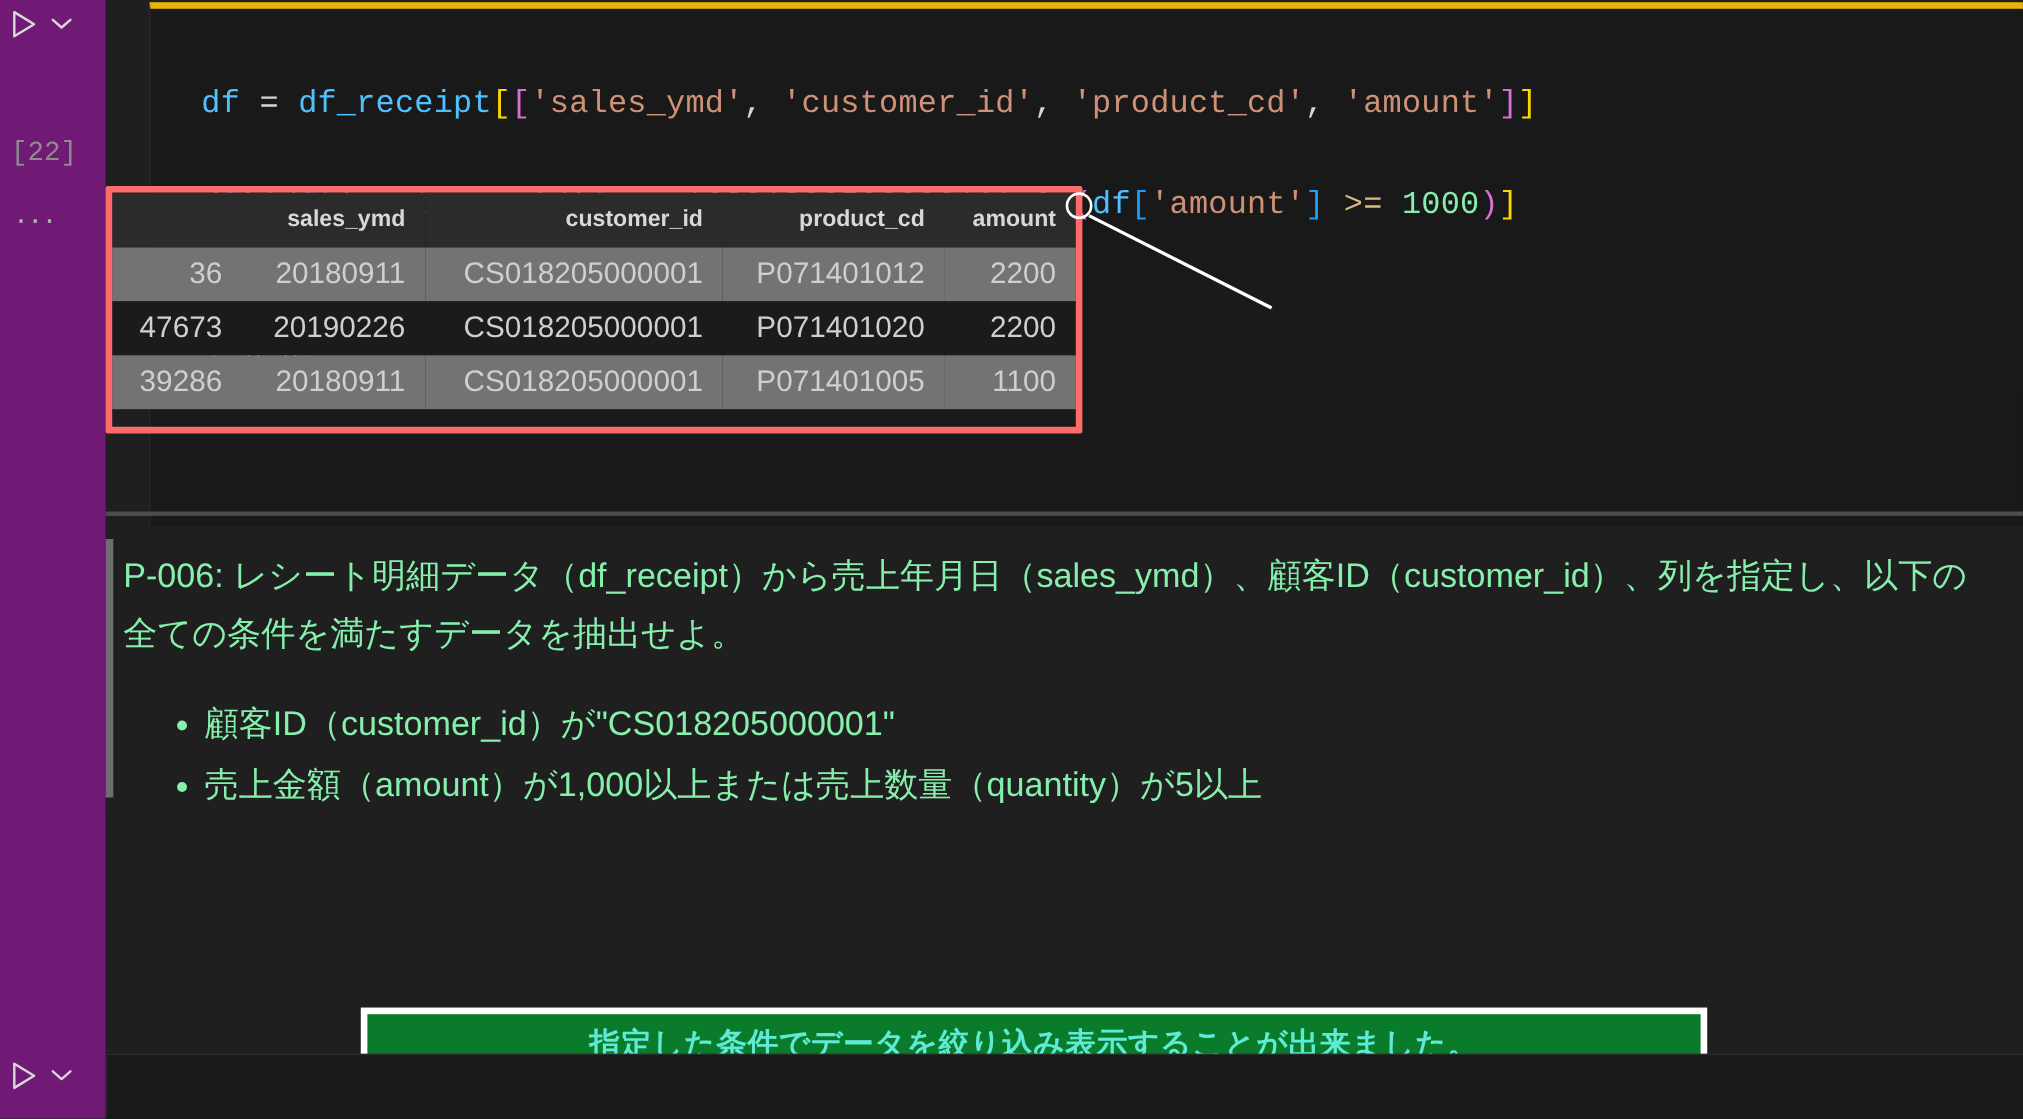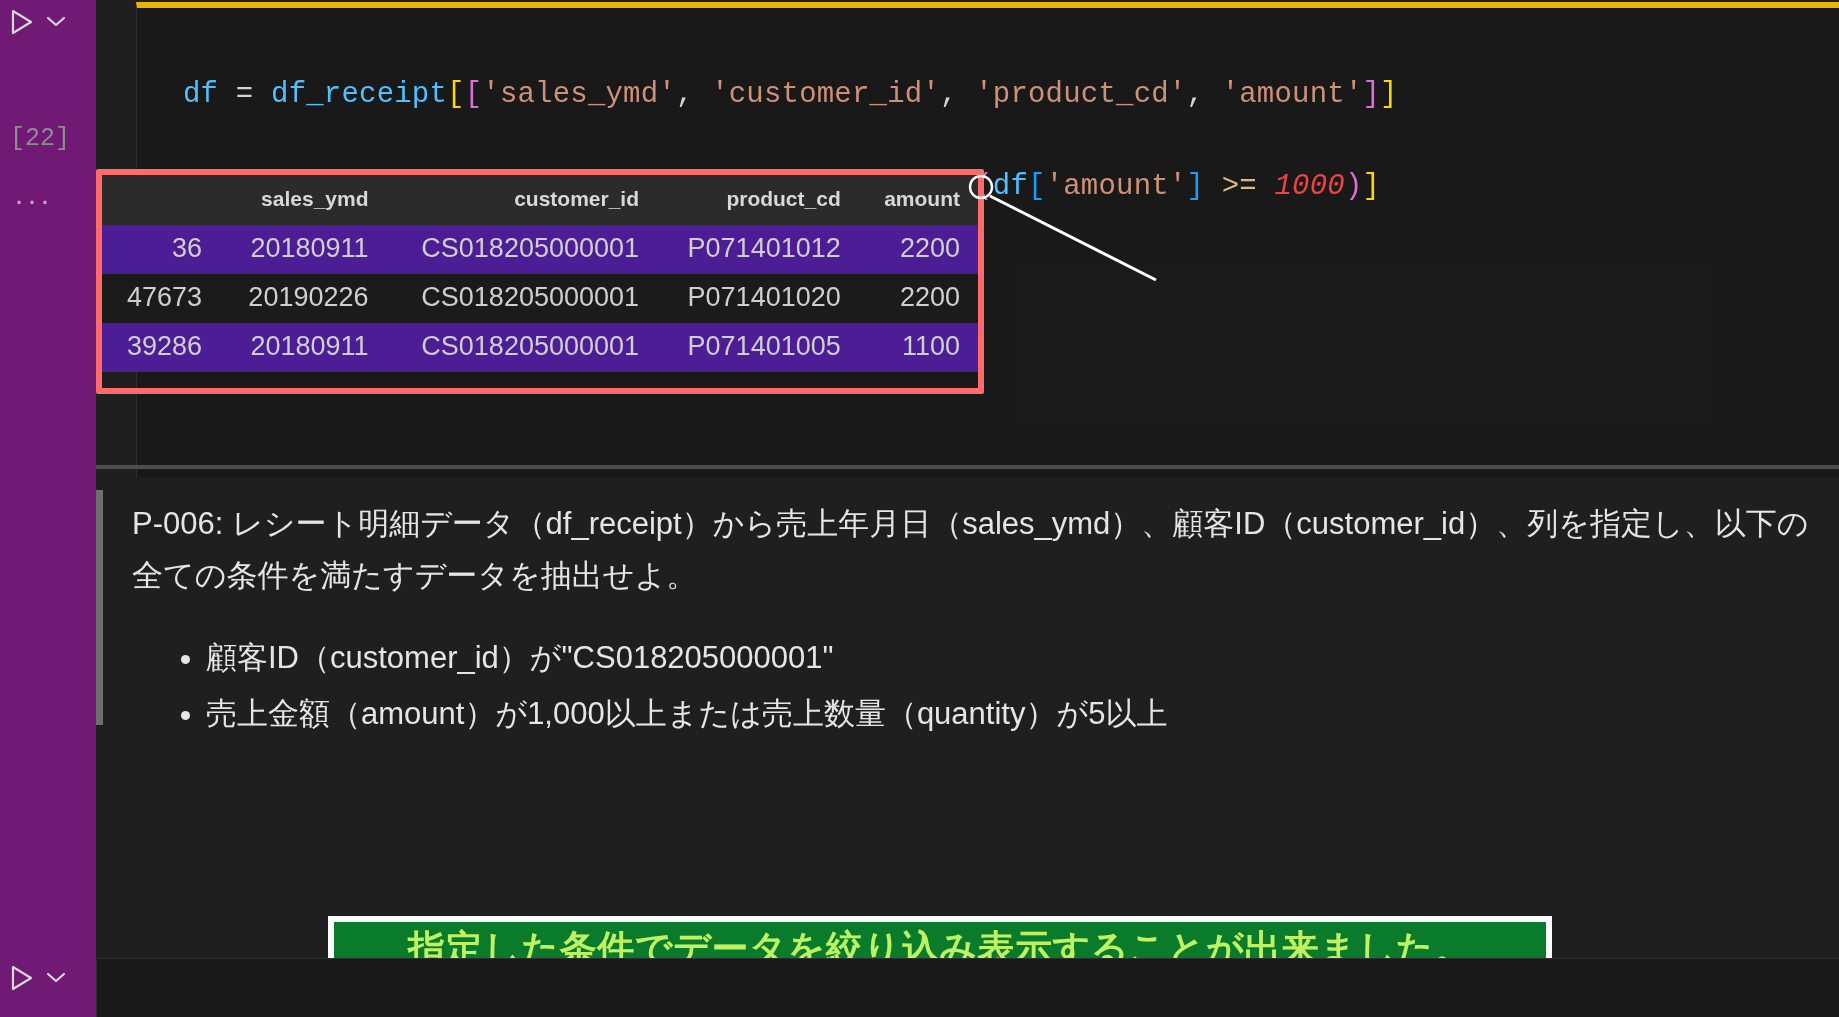--- a/index.html
+++ b/index.html
@@ -66,21 +66,21 @@
     font-family: "Liberation Mono", monospace;
     font-size: 29px;
     line-height: 46px;
     white-space: pre;
     letter-spacing: 0.2px;
   }
   .t-var    { color: #4fc1ff; }
   .t-op     { color: #d4d4d4; }
   .t-str    { color: #ce9178; }
   .t-cmp    { color: #d7ba7d; }
-  .t-num    { color: #ef4444; font-style: italic; }
+  .t-num    { color: #86efac; }
   .t-b1     { color: #ffd700; }
   .t-b2     { color: #da70d6; }
   .t-b3     { color: #179fff; }
   .t-white  { color: #d4d4d4; }
 
   .status-row {
     display: flex; align-items: center;
     gap: 20px;
     padding: 10px 0 6px 40px;
     height: 54px;
@@ -123,21 +123,21 @@
     text-align: right;
     padding: 12px 18px 14px 18px;
   }
   table.df td {
     color: #cfcfcf;
     font-size: 27px;
     text-align: right;
     padding: 8px 18px 10px 18px;
     background: #1b1b1b;
   }
-  table.df tr.odd td { background: #4c1d95; }
+  table.df tr.odd td { background: #737373; }
   table.df th.idx, table.df td.idx { width: 118px; }
 
   
   .callout-box {
     position: absolute;
     left: 1017px; top: 258px;
     width: 700px; height: 166px;
     background: #1a1a1a;
     z-index: 4;
   }
@@ -174,23 +174,23 @@
     background: #1f1f1f;
   }
   .md-bar {
     position: absolute;
     left: 0; top: 12px;
     width: 7px; height: 235px;
     background: #6e6e6e;
   }
   .md-body {
     position: absolute;
-    left: 36px; top: 6px;
+    left: 16px; top: 6px;
     width: 1700px;
-    color: #e5e5e5;
+    color: #86efac;
   }
   .md-p {
     font-size: 31px;
     line-height: 52px;
     margin: 14px 0 0 0;
     letter-spacing: 0px;
   }
   .md-list {
     margin: 30px 0 0 0;
     padding-left: 74px;
@@ -207,22 +207,22 @@
     position: absolute;
     left: 328px; top: 916px;
     width: 1224px; height: 66px;
     background: #0a7a2b;
     border: 6px solid #ffffff;
     display: flex;
     align-items: center;
     justify-content: center;
   }
   .banner-text {
-    color: #bef264;
-    font-size: 37px;
+    color: #5eead4;
+    font-size: 28px;
     font-weight: bold;
     letter-spacing: 0.5px;
     white-space: nowrap;
     text-align: right;
   }
 
   
   .bottom-cell {
     position: absolute;
     left: 96px; top: 958px;

